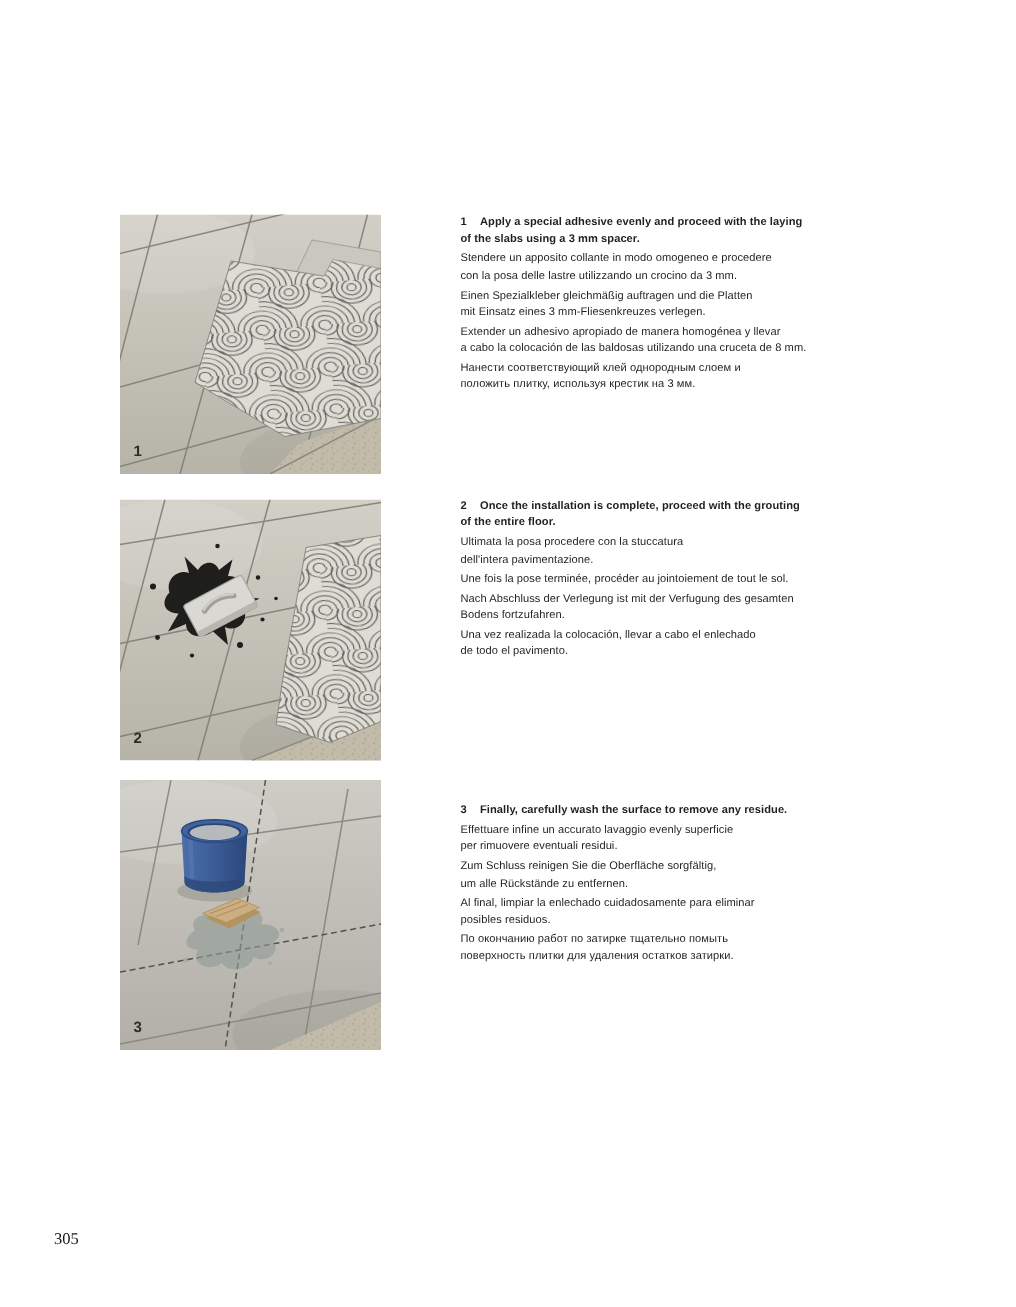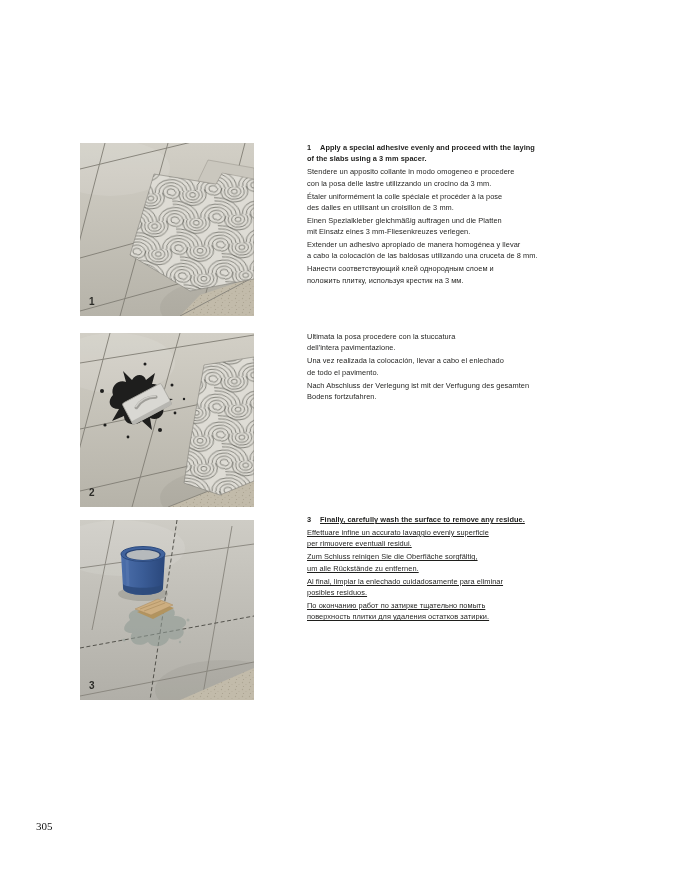--- a/index.html
+++ b/index.html
@@ -15,21 +15,21 @@
   .fig-num{
     position:absolute;left:9px;bottom:9px;
     font-size:10px;font-weight:bold;color:#2c2c28;line-height:1;
   }
   .textblock{
     position:absolute;left:307px;width:366px;
     color:#1f1f1d;font-size:7.4px;line-height:11.35px;letter-spacing:0.05px;
   }
   #text1{top:142px;}
   #text2{top:331px;}
-  #text3{top:514px;text-decoration:underline;}
+  #text3{top:534px;}
   .textblock p{margin:0 0 1.6px 0;white-space:pre-line;}
   .step-heading{font-weight:bold;}
   .step-num{display:inline-block;width:13px;font-weight:bold;}
   .page-number{
     position:absolute;left:36px;top:820px;
     font-family:"Liberation Serif",serif;font-size:11px;color:#121212;
   }
 </style>
 </head>
 <body>
@@ -100,22 +100,20 @@
     <polygon points="128,17 174,25 174,36 142,30 136,41 118,38" fill="#cac7be" stroke="#96938a" stroke-width="0.5"></polygon>
   </svg>
   <div class="fig-num">1</div>
 </div>
 
 <div class="textblock" id="text1">
   <p class="step-heading"><span class="step-num">1</span><span>Apply a special adhesive evenly and proceed with the laying
 of the slabs using a 3 mm spacer.</span></p>
   <p>Stendere un apposito collante in modo omogeneo e procedere
 con la posa delle lastre utilizzando un crocino da 3 mm.</p>
-  <p>Étaler uniformément la colle spéciale et procéder à la pose
-des dalles en utilisant un croisillon de 3 mm.</p>
   <p>Einen Spezialkleber gleichmäßig auftragen und die Platten
 mit Einsatz eines 3 mm-Fliesenkreuzes verlegen.</p>
   <p>Extender un adhesivo apropiado de manera homogénea y llevar
 a cabo la colocación de las baldosas utilizando una cruceta de 8 mm.</p>
   <p>Нанести соответствующий клей однородным слоем и
 положить плитку, используя крестик на 3 мм.</p>
 </div>
 
 <div class="figure" id="fig2">
   <svg viewBox="0 0 174 174" preserveAspectRatio="none">
@@ -147,26 +145,29 @@
       <rect x="-22" y="-12" width="44" height="24" rx="2" fill="#d9d8d3" stroke="#a7a6a0" stroke-width="0.8"></rect>
       <path d="M-22,8 L22,8 L22,10 A2,2 0 0 1 20,12 L-20,12 A2,2 0 0 1 -22,10 Z" fill="#b7b6b1"></path>
       <path d="M-11,-2 Q0,-8 11,-2" fill="none" stroke="#a09f9a" stroke-width="3.6" stroke-linecap="round"></path>
       <path d="M-11,-3 Q0,-9 11,-3" fill="none" stroke="#cfcec9" stroke-width="1.6" stroke-linecap="round"></path>
     </g>
   </svg>
   <div class="fig-num">2</div>
 </div>
 
 <div class="textblock" id="text2">
+  <p class="step-heading"><span class="step-num">2</span><span>Once the installation is complete, proceed with the grouting
+of the entire floor.</span></p>
   <p>Ultimata la posa procedere con la stuccatura
 dell'intera pavimentazione.</p>
+  <p>Une fois la pose terminée, procéder au jointoiement de tout le sol.</p>
+  <p>Nach Abschluss der Verlegung ist mit der Verfugung des gesamten
+Bodens fortzufahren.</p>
   <p>Una vez realizada la colocación, llevar a cabo el enlechado
 de todo el pavimento.</p>
-  <p>Nach Abschluss der Verlegung ist mit der Verfugung des gesamten
-Bodens fortzufahren.</p>
 </div>
 
 <div class="figure" id="fig3">
   <svg viewBox="0 0 174 180" preserveAspectRatio="none">
     <rect width="174" height="180" fill="url(#tileGradB)"></rect>
     <ellipse cx="40" cy="28" rx="65" ry="28" fill="#ffffff" opacity="0.10"></ellipse>
     <ellipse cx="145" cy="170" rx="70" ry="30" fill="#6e6b62" opacity="0.10"></ellipse>
     <g stroke="#87847c" stroke-width="1" opacity="0.9" fill="none">
       <path d="M0,48 L174,24"></path>
       <path d="M0,176 L174,142"></path>

